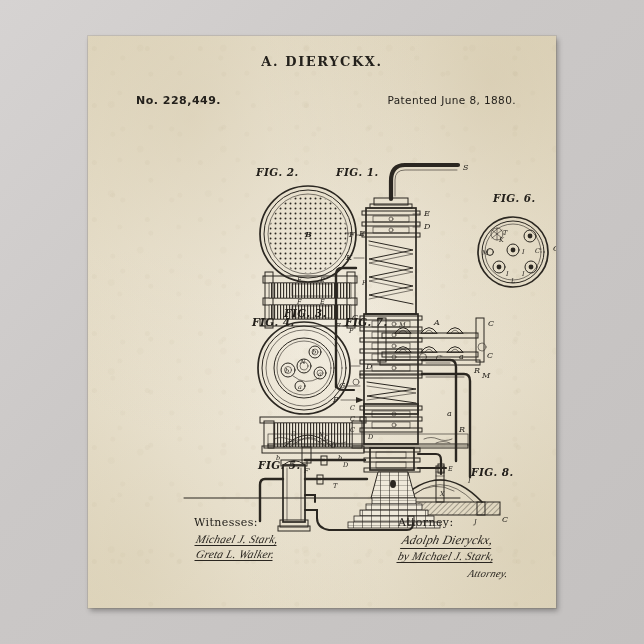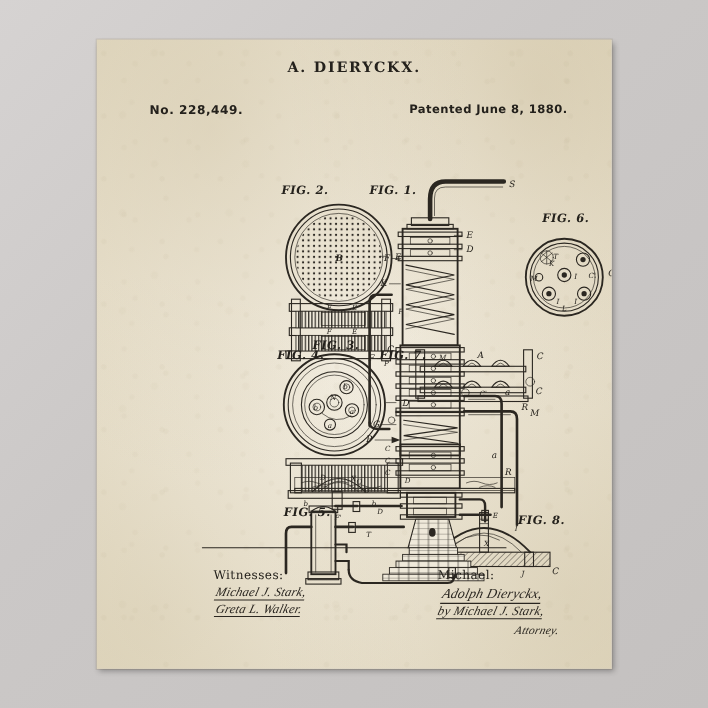--- a/index.html
+++ b/index.html
@@ -34,21 +34,21 @@
     background-size:53px 57px,67px 61px,49px 71px,73px 53px,59px 67px,97px 89px,83px 101px;}
 
   
   .hdr{position:absolute;left:0;right:0;text-align:center;color:#24211c;}
   #t-name{top:18px;font-family:"DejaVu Serif",serif;font-weight:bold;
     font-size:13px;letter-spacing:1.6px;}
   #t-sub{top:36px;font-family:"DejaVu Serif",serif;font-size:10px;letter-spacing:.9px;}
   #t-no{position:absolute;left:48px;top:58px;font-family:"DejaVu Sans",sans-serif;
     font-weight:bold;font-size:11px;letter-spacing:.5px;color:#24211c;}
   #t-date{position:absolute;right:40px;top:58px;font-family:"DejaVu Sans",sans-serif;
-    font-weight:bold;font-size:10.5px;letter-spacing:.4px;color:#24211c;}
+    font-weight:normal;font-size:10.5px;letter-spacing:.4px;color:#24211c;}
 
   
   #draw{position:absolute;left:0;top:0;width:468px;height:572px;}
   #draw svg{display:block;}
 
   
   .foot-h{position:absolute;font-family:"DejaVu Serif",serif;font-size:11px;
     color:#24211c;letter-spacing:.4px;}
   #wit-h{left:106px;top:480px;}
   #inv-h{left:310px;top:480px;}
@@ -408,21 +408,21 @@
       <text class="figlab" x="196" y="281" font-size="9">FIG. 3.</text>
       <text class="figlab" x="164" y="290">FIG. 4.</text>
       <text class="figlab" x="170" y="433">FIG. 5.</text>
       <text class="figlab" x="405" y="166">FIG. 6.</text>
       <text class="figlab" x="257" y="290">FIG. 7.</text>
       <text class="figlab" x="383" y="440">FIG. 8.</text>
     </svg>
     </div>
 
     <div class="foot-h" id="wit-h">Witnesses:</div>
-    <div class="foot-h" id="inv-h">Michael:</div>
+    <div class="foot-h" id="inv-h">Attorney:</div>
 
     <div class="sig u" id="w1">Michael J. Stark,</div>
     <div class="sig u" id="w2">Greta L. Walker.</div>
     <div class="sig u" id="i1">Adolph Dieryckx,</div>
     <div class="sig u" id="i2">by Michael J. Stark,</div>
     <div class="sig" id="i3">Attorney.</div>
   </div>
 </div>
 
 </body></html>

